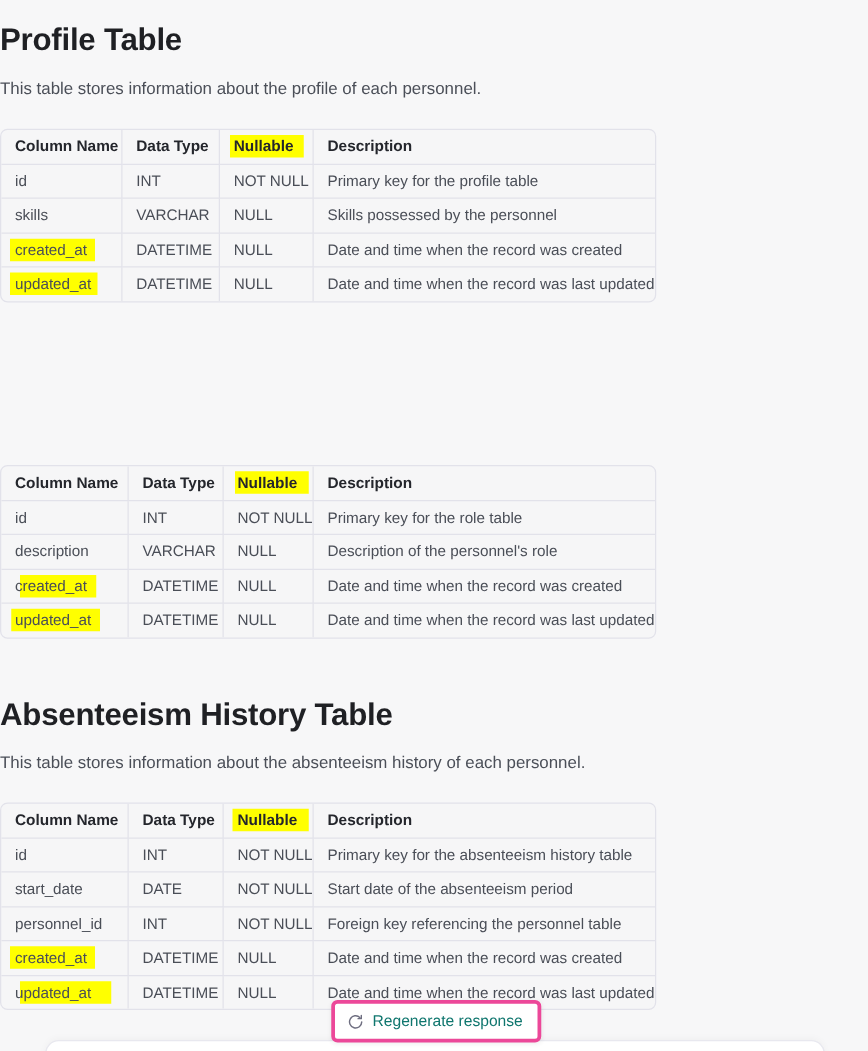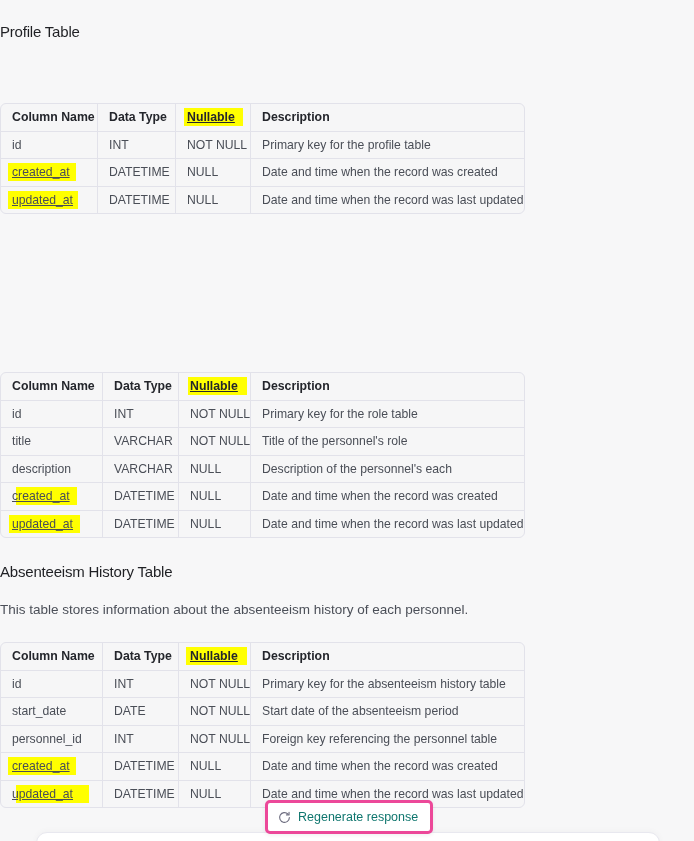--- a/index.html
+++ b/index.html
@@ -15,22 +15,22 @@
     overflow: hidden;
     position: relative;
   }
   .page {
     position: absolute;
     left: 0; top: 0;
     width: 694px;
     height: 841px;
   }
   h2.section-title {
-    font-size: 15px;
-    font-weight: normal;
+    font-size: 25px;
+    font-weight: bold;
     color: #1f2024;
     margin: 0;
     padding: 0;
     letter-spacing: -0.2px;
     line-height: 28px;
   }
   p.section-desc {
     font-size: 13.5px;
     color: #4b4f58;
     margin: 0;
@@ -80,21 +80,20 @@
   .mark-bg {
     position: absolute;
     background: #ffff00;
     z-index: 0;
     top: -2px;
     bottom: -2px;
   }
   .mark-txt {
     position: relative;
     z-index: 1;
-    text-decoration: underline;
   }
 
   
   .sec { position: absolute; left: 0; width: 524px; }
 
   
   .regen-btn {
     position: absolute;
     left: 265px;
     top: 800px;
@@ -134,20 +133,23 @@
   }
 </style>
 </head>
 <body>
 
 <div class="page">
 
   <div class="sec" style="top:18px;">
     <h2 class="section-title">Profile Table</h2>
   </div>
+  <div class="sec" style="top:61px;">
+    <p class="section-desc">This table stores information about the profile of each personnel.</p>
+  </div>
   <div class="sec" style="top:103px;">
     <table class="db-table">
       <colgroup>
         <col style="width:97px">
           <col style="width:78px">
           <col style="width:75px">
           <col style="width:273px">
       </colgroup>
       <thead>
         <tr>
@@ -158,20 +160,26 @@
         </tr>
       </thead>
       <tbody>
         <tr>
           <td>id</td>
           <td>INT</td>
           <td>NOT NULL</td>
           <td>Primary key for the profile table</td>
         </tr>
         <tr>
+          <td>skills</td>
+          <td>VARCHAR</td>
+          <td>NULL</td>
+          <td>Skills possessed by the personnel</td>
+        </tr>
+        <tr>
           <td><span class="mark-wrap"><span class="mark-bg" style="left:-4px;right:-6px;"></span><span class="mark-txt">created_at</span></span></td>
           <td>DATETIME</td>
           <td>NULL</td>
           <td>Date and time when the record was created</td>
         </tr>
         <tr>
           <td><span class="mark-wrap"><span class="mark-bg" style="left:-4px;right:-5px;"></span><span class="mark-txt">updated_at</span></span></td>
           <td>DATETIME</td>
           <td>NULL</td>
           <td>Date and time when the record was last updated</td>
@@ -197,30 +205,24 @@
         </tr>
       </thead>
       <tbody>
         <tr>
           <td>id</td>
           <td>INT</td>
           <td>NOT NULL</td>
           <td>Primary key for the role table</td>
         </tr>
         <tr>
-          <td>title</td>
-          <td>VARCHAR</td>
-          <td>NOT NULL</td>
-          <td>Title of the personnel's role</td>
-        </tr>
-        <tr>
           <td>description</td>
           <td>VARCHAR</td>
           <td>NULL</td>
-          <td>Description of the personnel's each</td>
+          <td>Description of the personnel's role</td>
         </tr>
         <tr>
           <td><span class="mark-wrap"><span class="mark-bg" style="left:4px;right:-7px;"></span><span class="mark-txt">created_at</span></span></td>
           <td>DATETIME</td>
           <td>NULL</td>
           <td>Date and time when the record was created</td>
         </tr>
         <tr>
           <td><span class="mark-wrap"><span class="mark-bg" style="left:-3px;right:-7px;"></span><span class="mark-txt">updated_at</span></span></td>
           <td>DATETIME</td>

